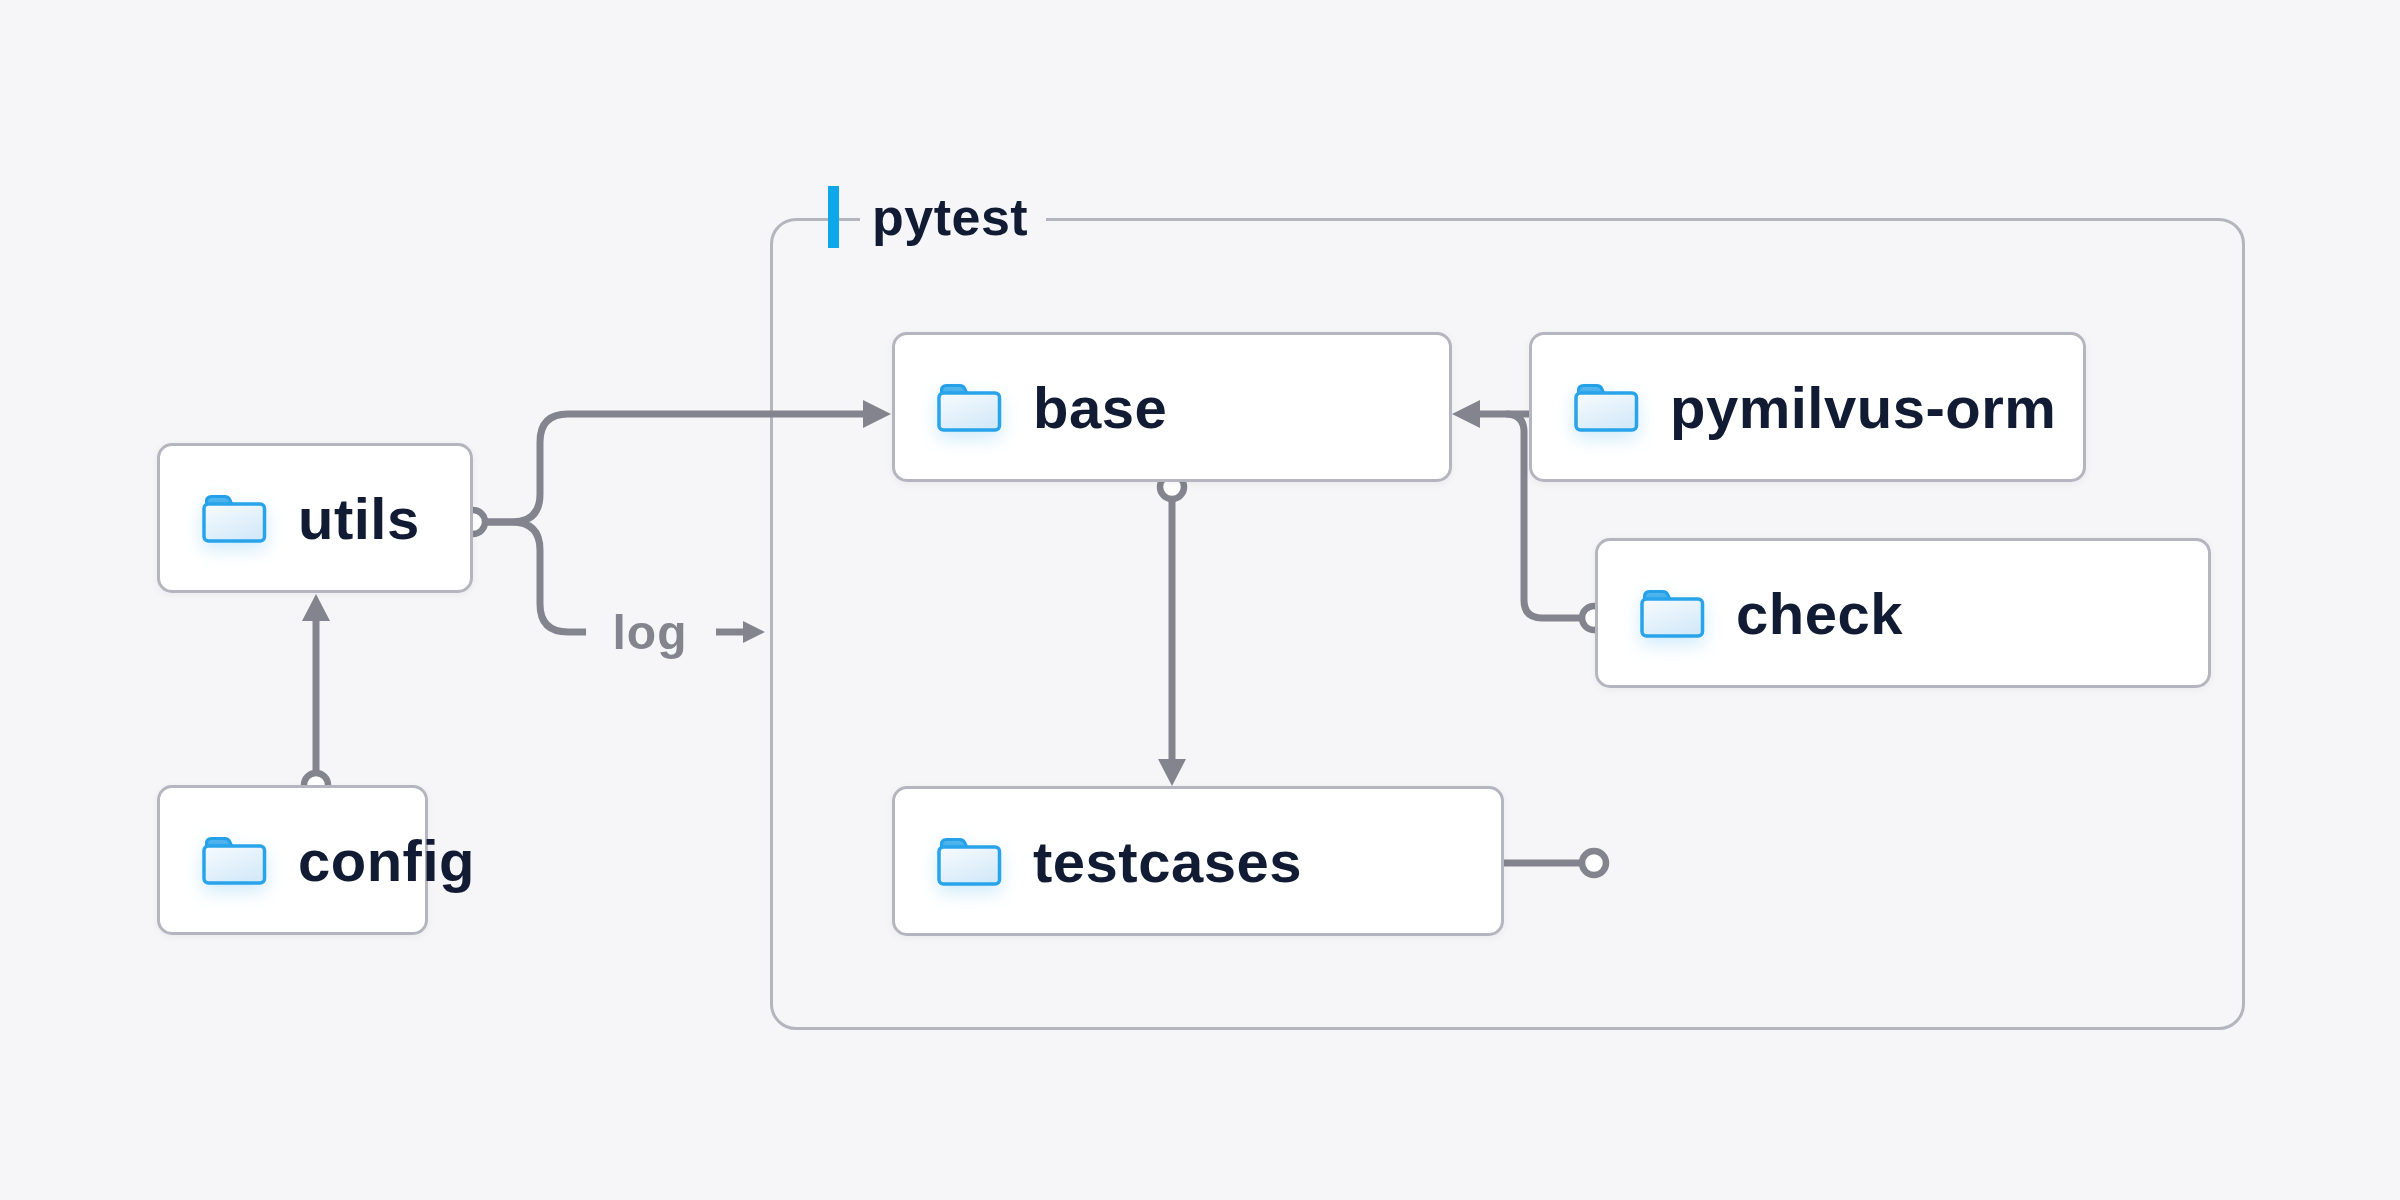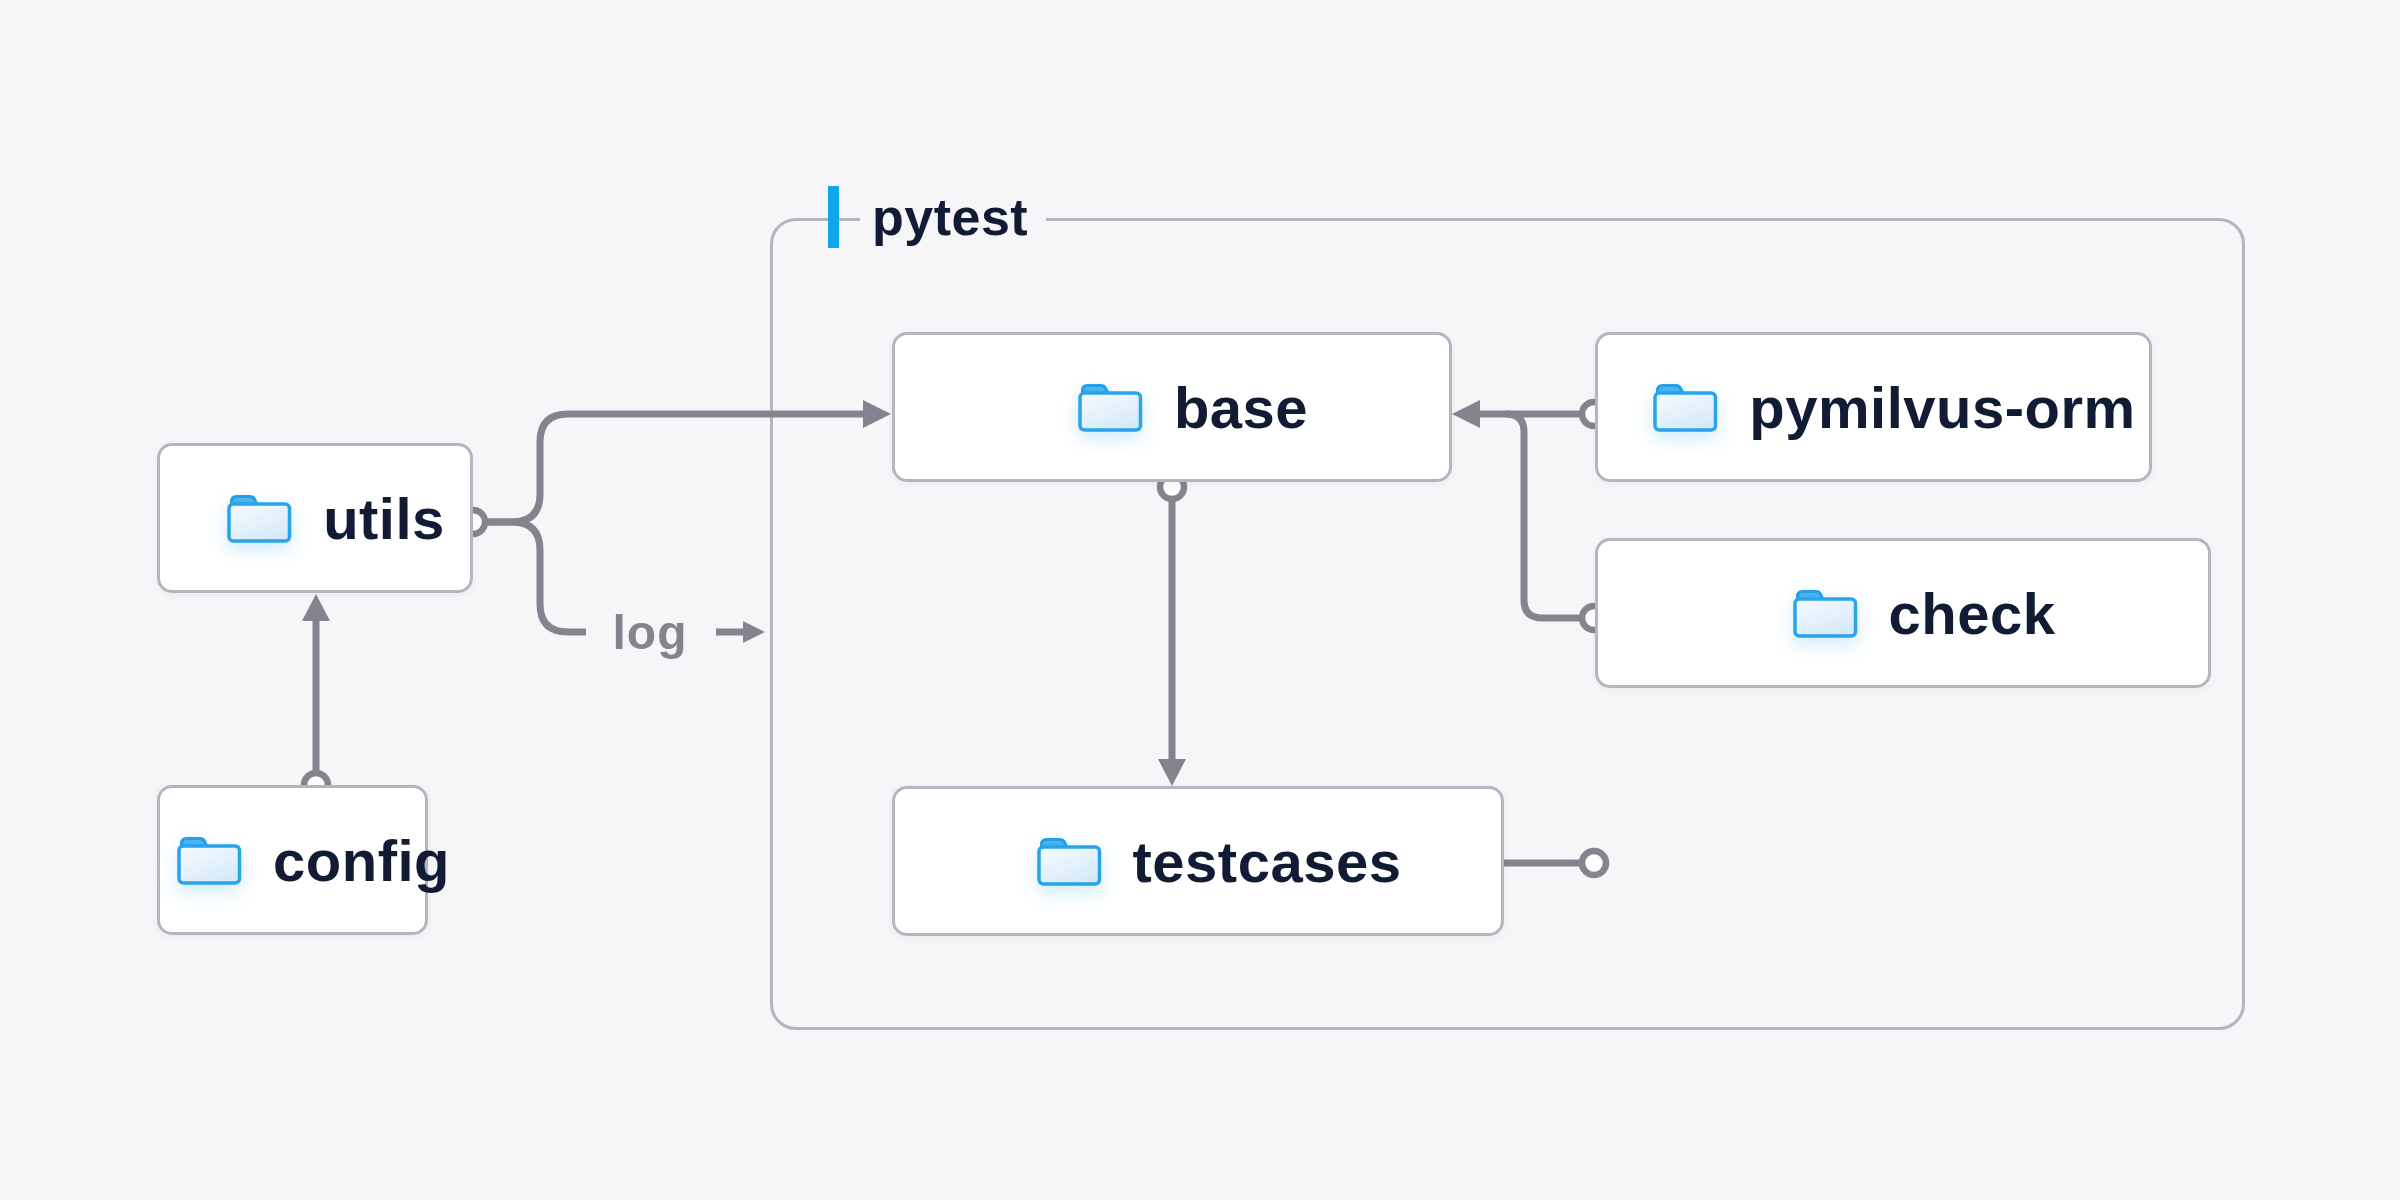--- a/index.html
+++ b/index.html
@@ -48,33 +48,32 @@
 
   
   .node{
     position:absolute;
     background:var(--node-bg);
     border:3px solid var(--node-border);
     border-radius:15px;
     display:flex;align-items:center;
     padding-left:40px;gap:30px;
     box-shadow:0 2px 8px rgba(25,25,60,0.05);
-    justify-content:center;
   }
   .node .label{
     font-size:58px;font-weight:700;color:var(--text);
     letter-spacing:0.5px;
     white-space:nowrap;
   }
   .folder{display:flex;filter:drop-shadow(0 7px 9px rgba(41,163,234,0.22));}
 
   #node-utils     {left:157px; top:443px; width:316px; height:150px;}
   #node-config    {left:157px; top:785px; width:271px; height:150px;}
   #node-base      {left:892px; top:332px; width:560px; height:150px;}
-  #node-pymilvus  {left:1595px;top:332px; width:557px; height:150px;}
+  #node-pymilvus  {left:1529px;top:332px; width:557px; height:150px;}
   #node-check     {left:1595px;top:538px; width:616px; height:150px;}
   #node-testcases {left:892px; top:786px; width:612px; height:150px;}
   #node-common    {left:1595px;top:786px; width:557px; height:150px;}
 
   
   svg.wires{position:absolute;inset:0;width:2400px;height:1200px;pointer-events:none;}
   .wire{stroke:var(--line);stroke-width:7;fill:none;}
   .head{fill:var(--line);stroke:none;}
   .port{fill:#ffffff;stroke:var(--line);stroke-width:6.5;}
 

